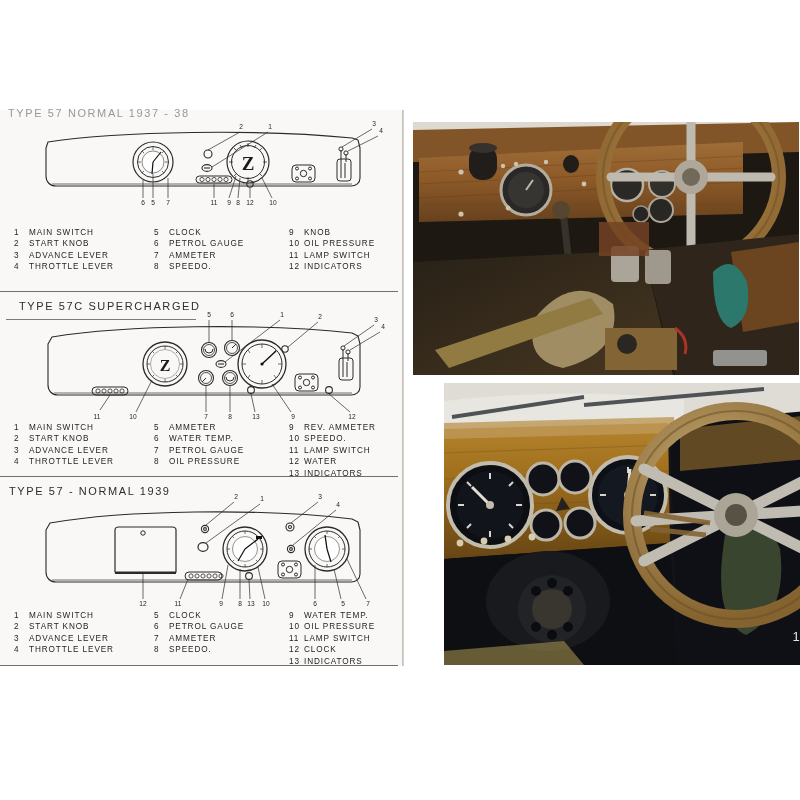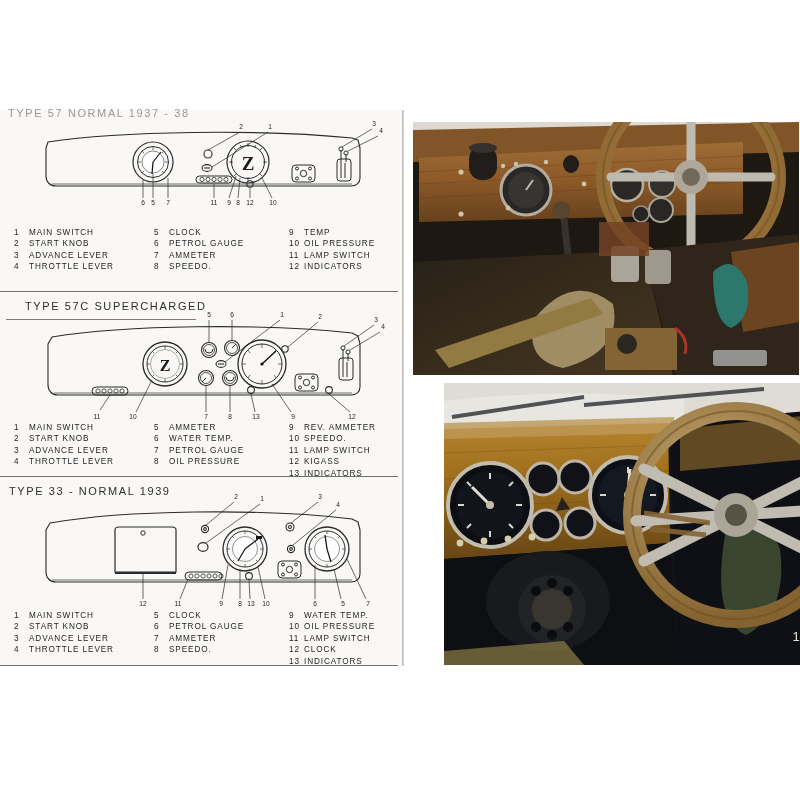--- a/index.html
+++ b/index.html
@@ -14,21 +14,21 @@
   .panel{position:absolute;left:0;width:404px;background:#f9f8f6;}
   .panel .rule-bot{position:absolute;left:0;right:6px;bottom:0;height:1px;background:#6f6f6b;}
 
   .p1{top:0;height:182px;}
   .p2{top:182px;height:185px;}
   .p3{top:367px;height:189px;}
 
   .plate-title{position:absolute;font-family:"Liberation Sans",sans-serif;
       font-size:11px;letter-spacing:1.6px;color:#2d2d2d;white-space:nowrap;font-weight:400;}
   .t1{left:8px;top:-3px;color:#9a9894;}
-  .t2{left:25px;top:8px;}
+  .t2{left:19px;top:8px;}
   .t3{left:9px;top:8px;}
   .title-underline{position:absolute;height:1px;background:#7b7b77;}
   .u2{left:6px;top:27px;width:190px;}
 
   
   .legend{position:absolute;left:14px;right:4px;font-size:8.2px;letter-spacing:.9px;
       color:#1e1e1e;line-height:11.4px;}
   .legend .cols{display:flex;}
   .legend .col{flex:0 0 auto;}
   .lc1{width:140px;}
@@ -204,21 +204,21 @@
                 <span>AMMETER</span>
               </div>
               <div class="lrow">
                 <span class="lnum">8</span>
                 <span>SPEEDO.</span>
               </div>
             </div>
           <div class="col lc3">
               <div class="lrow">
                 <span class="lnum">9</span>
-                <span>TEMP</span>
+                <span>KNOB</span>
               </div>
               <div class="lrow">
                 <span class="lnum">10</span>
                 <span>OIL  PRESSURE</span>
               </div>
               <div class="lrow">
                 <span class="lnum">11</span>
                 <span>LAMP  SWITCH</span>
               </div>
               <div class="lrow">
@@ -418,35 +418,35 @@
               <div class="lrow">
                 <span class="lnum">10</span>
                 <span>SPEEDO.</span>
               </div>
               <div class="lrow">
                 <span class="lnum">11</span>
                 <span>LAMP  SWITCH</span>
               </div>
               <div class="lrow">
                 <span class="lnum">12</span>
-                <span>KIGASS</span>
+                <span>WATER</span>
               </div>
               <div class="lrow">
                 <span class="lnum">13</span>
                 <span>INDICATORS</span>
               </div>
             </div>
         </div>
       </div>
     </div>
 
     <div class="panel p3">
       <div class="rule-bot"></div>
 
-      <div class="plate-title t3">TYPE  33 - NORMAL  1939</div>
+      <div class="plate-title t3">TYPE  57 - NORMAL  1939</div>
 
       <svg class="diagram" viewBox="0 0 404 189" width="404" height="189">
         <g fill="none" stroke="#2b2b2b" stroke-width="1.1" stroke-linejoin="round">
           <path d="M50 46 C124 33 262 31 352 42 L358 45 L360 53 L360 97
                    C360 102 356 105 351 105 L56 105 C50 105 46 101 46 95 L46 53 Z"></path>
           <path d="M52 103 L352 103" stroke-width="0.8" stroke="#4a4a4a"></path>
         </g>
 
         <g>
           <path d="M115 53 C115 51 117 50 119 50 L172 50 C174 50 176 51 176 53 L176 95 L115 95 Z" fill="none" stroke="#2b2b2b" stroke-width="1.2"></path>

